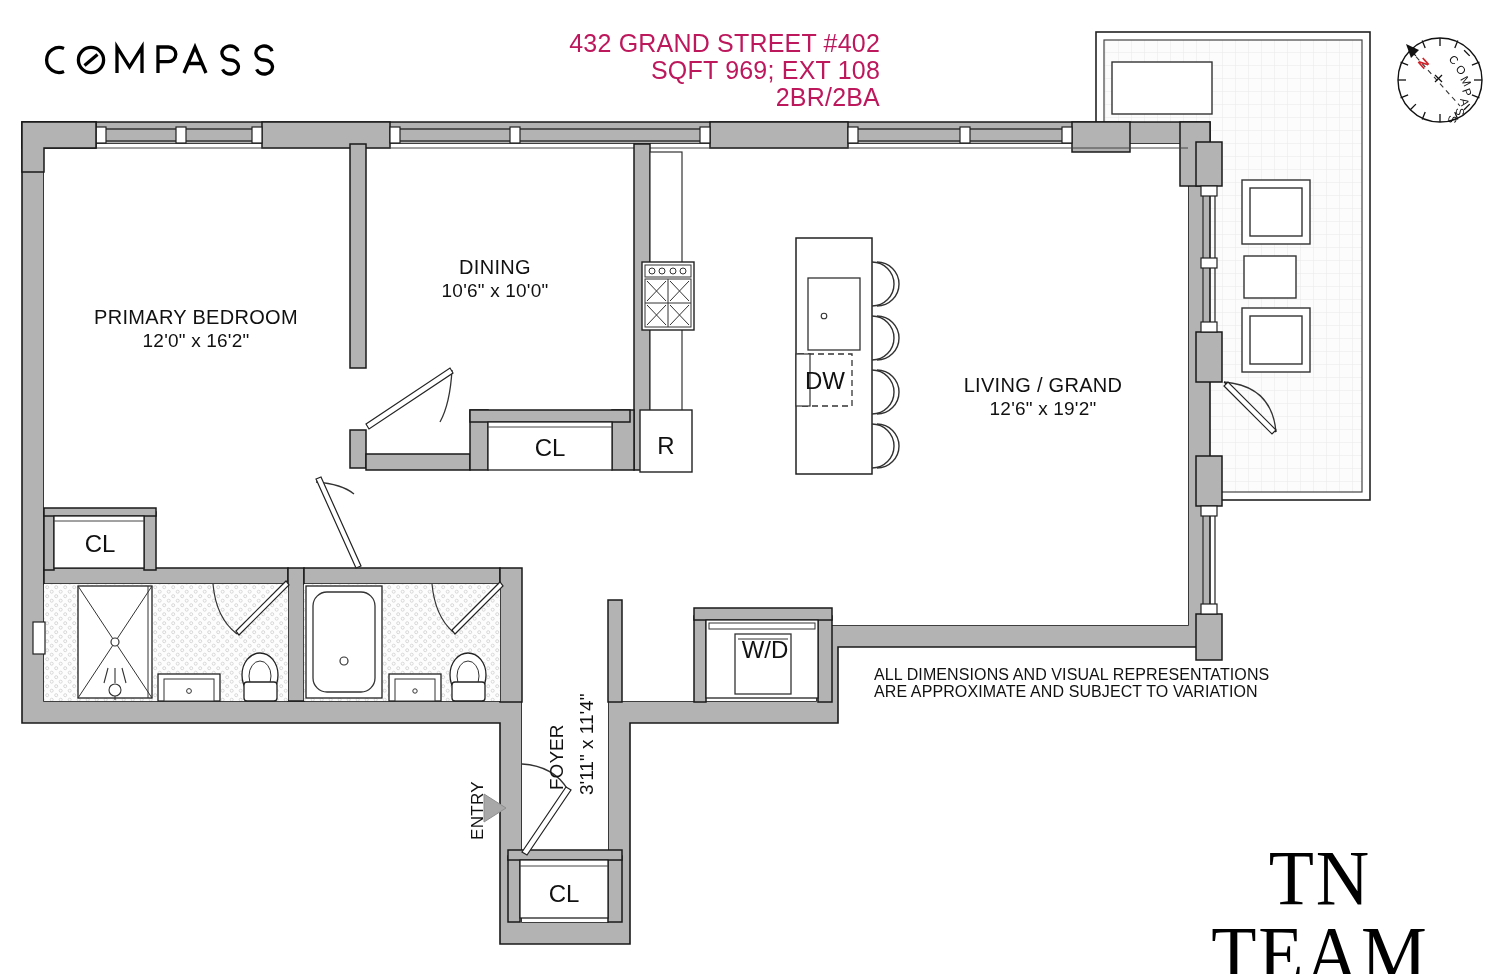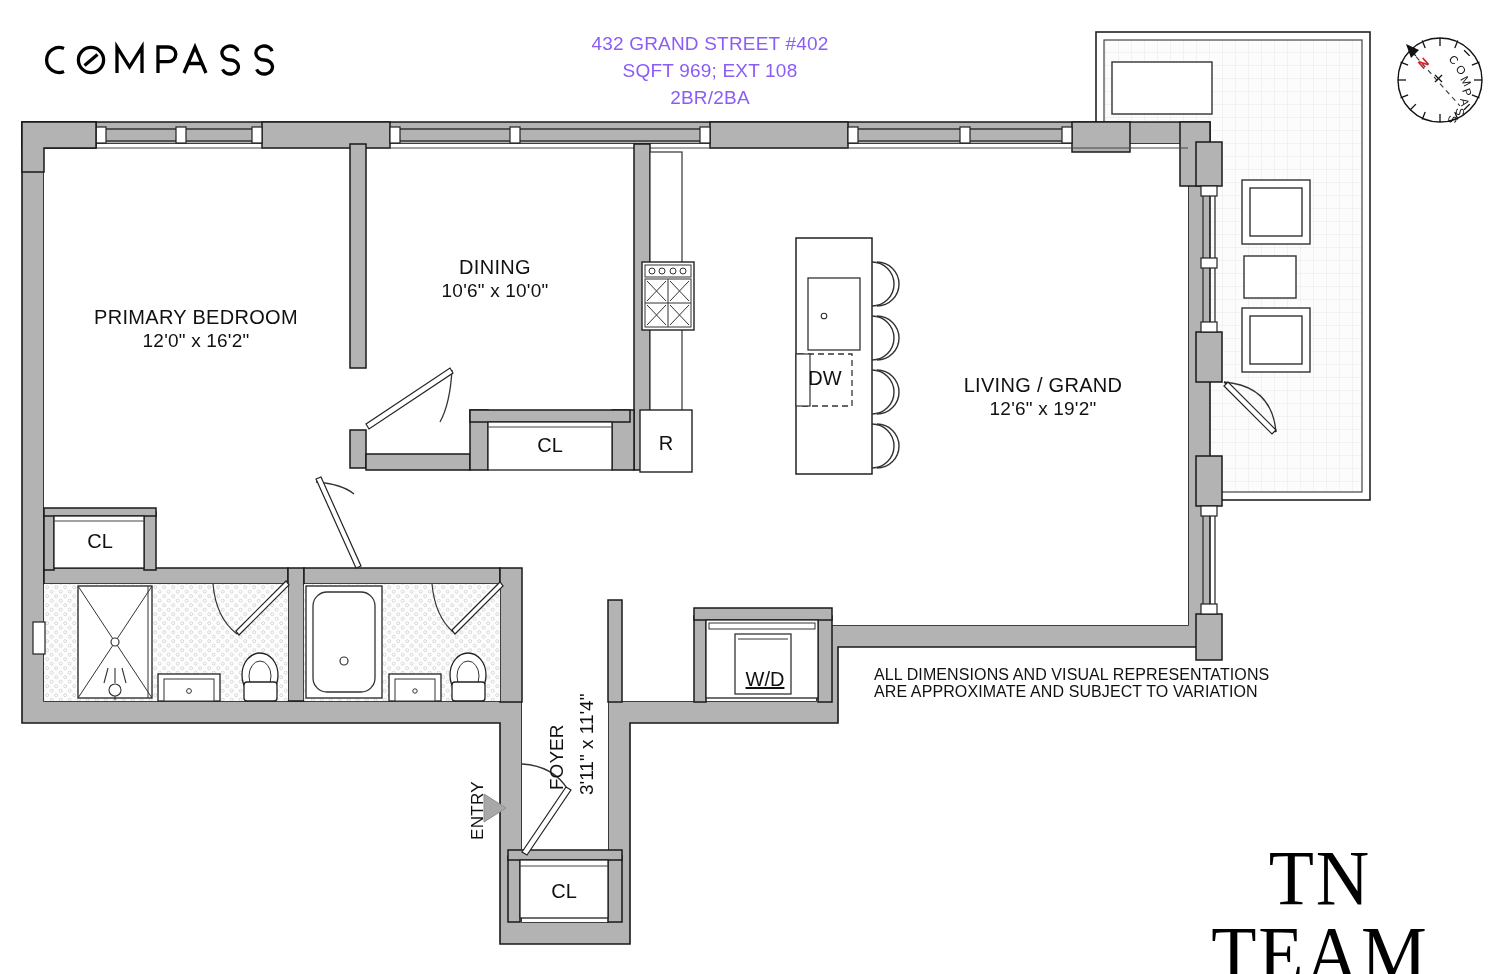--- a/index.html
+++ b/index.html
@@ -21,26 +21,26 @@
     position: absolute;
     left: 34px; top: 36px;
     width: 270px; height: 48px;
   }
   .compass-logo svg { width: 100%; height: 100%; display: block; }
 
   .plan-title {
     position: absolute;
     left: 540px; top: 30px;
     width: 340px;
-    text-align: center;
-    font-size: 19px;
+    text-align: right;
+    font-size: 25px;
     line-height: 27px;
     letter-spacing: 0.2px;
     font-weight: 400;
-    color: #8b5cf6;
+    color: #be185d;
   }
   .plan-title div { white-space: nowrap; }
 
   .compass-rose {
     position: absolute;
     left: 1384px; top: 24px;
     width: 112px; height: 112px;
   }
   .compass-rose svg { width: 100%; height: 100%; display: block; }
 
@@ -58,21 +58,21 @@
     text-align: center;
     font-family: "Liberation Sans", sans-serif;
     color: #111;
     white-space: nowrap;
     line-height: 1.22;
   }
   .lbl .name { font-size: 20px; letter-spacing: 0.3px; }
   .lbl .dim  { font-size: 19px; letter-spacing: 0.2px; }
   .tag {
     position: absolute;
-    font-size: 20px;
+    font-size: 24px;
     color: #111;
     white-space: nowrap;
     text-align: center;
   }
 
   .vert-lbl {
     position: absolute;
     transform-origin: left top;
     transform: rotate(-90deg);
     white-space: nowrap;
@@ -491,21 +491,21 @@
 
   <div class="vert-lbl entry" style="left:468px; top:840px;">
     <span>ENTRY</span>
   </div>
 
   <div class="tag" style="left:76px; top:530px; width:48px;">CL</div>
   <div class="tag" style="left:526px; top:434px; width:48px;">CL</div>
   <div class="tag" style="left:540px; top:880px; width:48px;">CL</div>
   <div class="tag" style="left:650px; top:432px; width:32px;">R</div>
   <div class="tag" style="left:802px; top:367px; width:46px;">DW</div>
-  <div class="tag" style="left:738px; top:668px; width:54px;text-decoration:underline;">W/D</div>
+  <div class="tag" style="left:738px; top:636px; width:54px;">W/D</div>
 
   <div class="disclaimer">
     <div>ALL DIMENSIONS AND VISUAL REPRESENTATIONS</div>
     <div>ARE APPROXIMATE AND SUBJECT TO VARIATION</div>
   </div>
 
   <div class="tn-team">
     <div class="tn-main">TN TEAM</div>
 
   </div>

